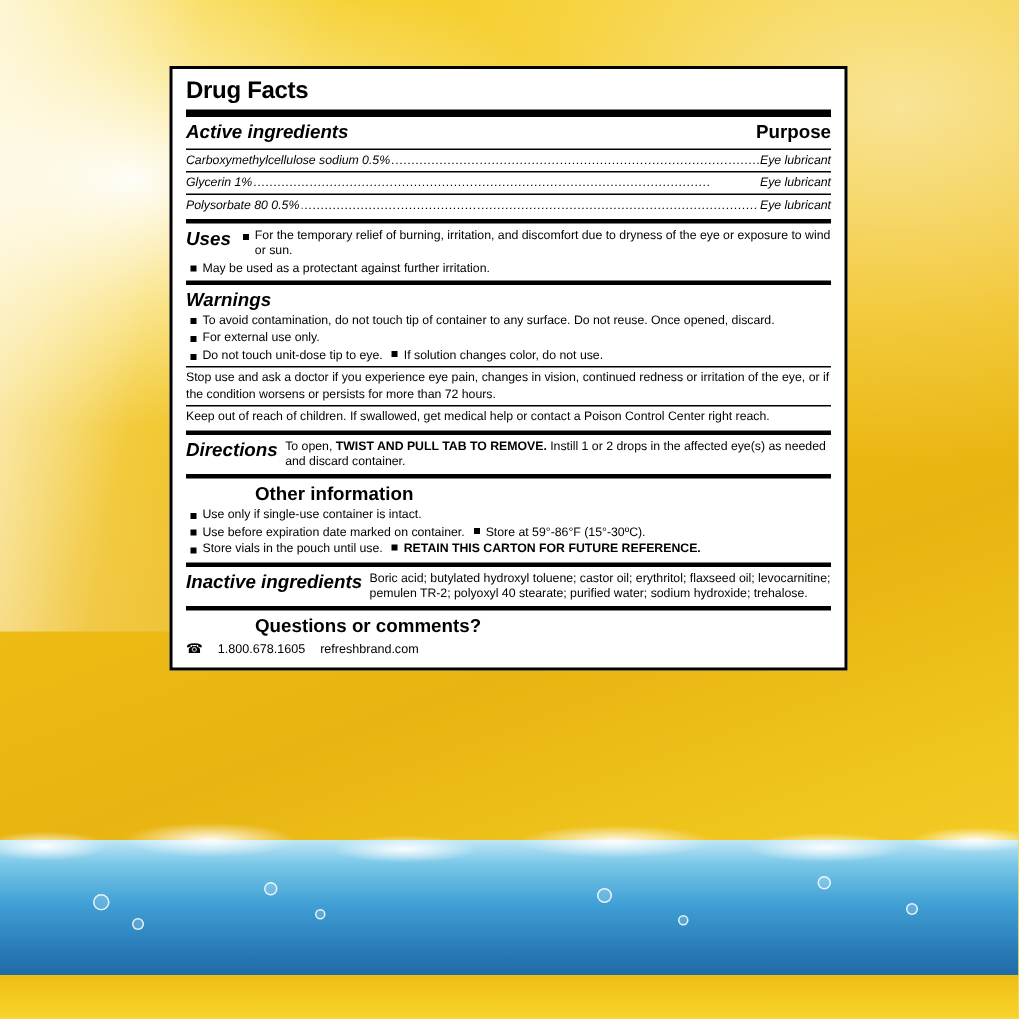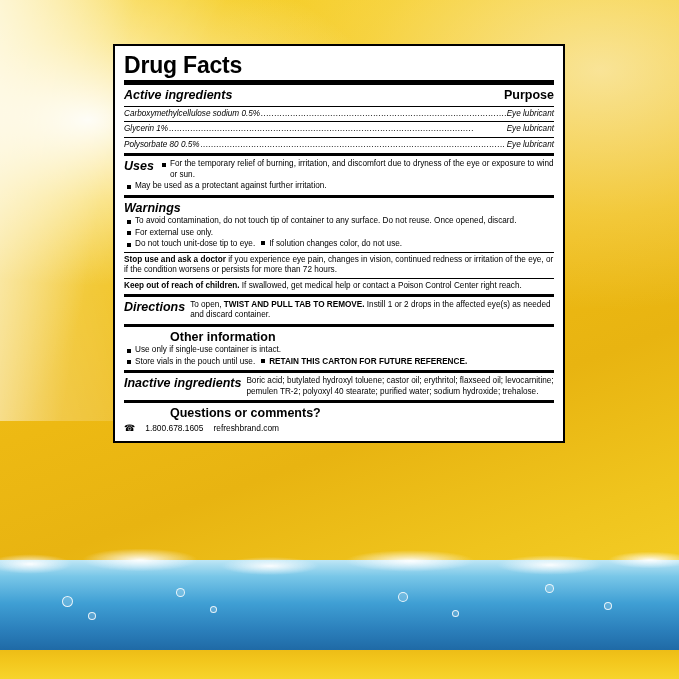--- a/index.html
+++ b/index.html
@@ -91,21 +91,21 @@
   }
   .rule-med {
     border-top: 3px solid #000;
     margin: 3px 0 3px 0;
   }
   .rule-thin {
     border-top: 1px solid #000;
     margin: 2px 0 2px 0;
   }
   .title {
-    font-size: 23px;
+    font-size: 16px;
     font-weight: bold;
     letter-spacing: -0.2px;
     line-height: 1.05;
     margin: 1px 0 2px 0;
     font-family: "Liberation Sans", sans-serif;
   }
   .sec-head {
     font-size: 12.5px;
     font-weight: bold;
     font-style: italic;
@@ -155,21 +155,21 @@
     flex: 0 0 auto;
   }
   .sq-inline {
     display: inline-block;
     width: 4px; height: 4px;
     background: #000;
     margin: 0 4px 1px 6px;
   }
   .bullet-text { flex: 1 1 auto; }
   .inline-head {
-    font-weight: bold;
+    font-weight: normal;
   }
   .run-in {
     display: flex;
     align-items: flex-start;
     flex-wrap: wrap;
     gap: 0;
   }
   .run-in .sec-head { margin-right: 5px; }
   .run-in .body { flex: 1 1 160px; min-width: 160px; }
   .qa-row {
@@ -282,20 +282,26 @@
     <div class="rule-med"></div>
 
     <div class="sec-head-plain">Other information</div>
     <div class="bullet-line">
       <span class="sq"></span>
       <span class="bullet-text">Use only if single-use container is intact.</span>
     </div>
     <div class="bullet-line">
       <span class="sq"></span>
       <span class="bullet-text">
+        <span>Use before expiration date marked on container.</span><span class="sq-inline"></span><span>Store at 59°-86°F (15°-30ºC).</span>
+      </span>
+    </div>
+    <div class="bullet-line">
+      <span class="sq"></span>
+      <span class="bullet-text">
         <span>Store vials in the pouch until use.</span><span class="sq-inline"></span><span class="strong-cap">RETAIN THIS CARTON FOR FUTURE REFERENCE.</span>
       </span>
     </div>
 
     <div class="rule-med"></div>
 
     <div class="run-in">
       <span class="sec-head">Inactive ingredients</span>
       <span class="body">Boric acid; butylated hydroxyl toluene; castor oil; erythritol; flaxseed oil; levocarnitine; pemulen TR-2; polyoxyl 40 stearate; purified water; sodium hydroxide; trehalose.</span>
     </div>

